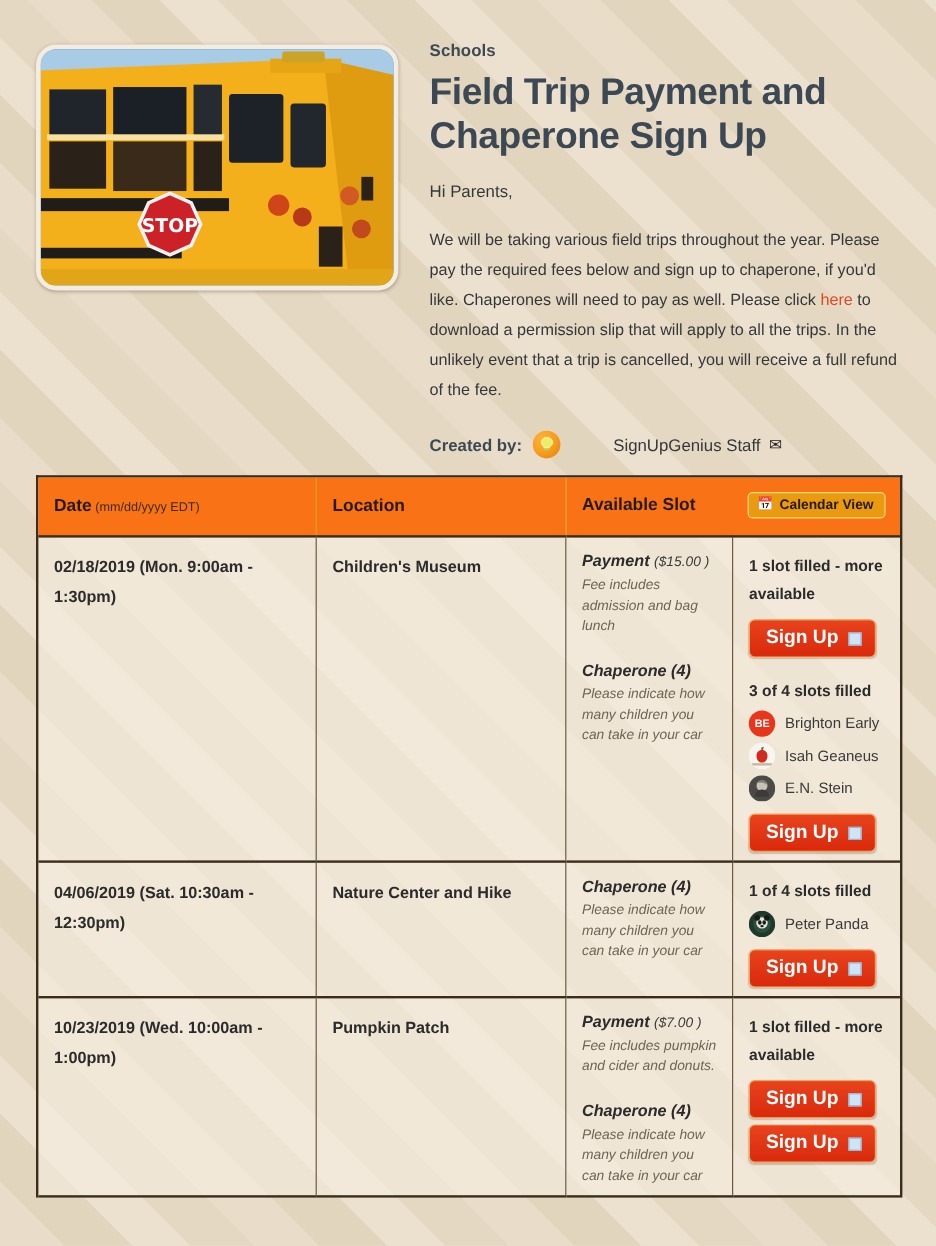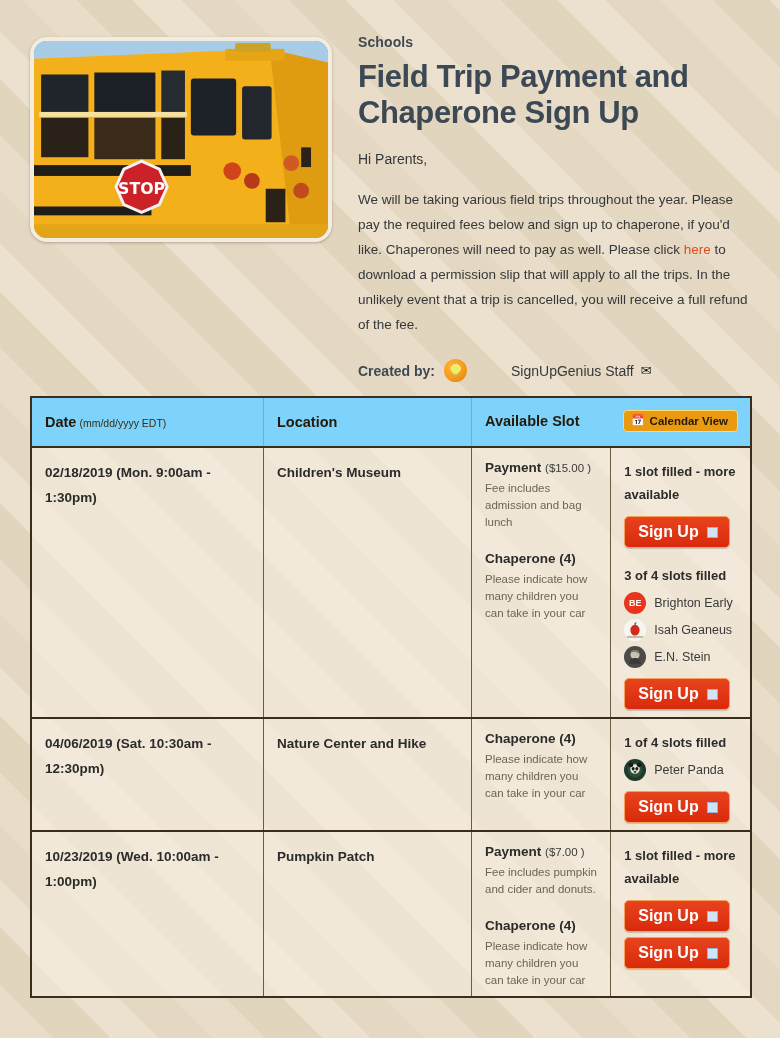--- a/index.html
+++ b/index.html
@@ -126,21 +126,21 @@
     border: 2px solid #3a2d1b;
     border-bottom: none;
     background: rgba(247,240,228,.55);
   }
   table.signup {
     width: 100%;
     border-collapse: collapse;
     table-layout: fixed;
   }
   table.signup thead th {
-    background: #7dd3fc;
+    background: #f97316;
     border-right: 1px solid #e09b12;
     border-bottom: 2px solid #3a2d1b;
     text-align: left;
     padding: 13px 12px 13px 13px;
     font-size: 14.5px;
     font-weight: bold;
     color: #241a08;
     vertical-align: middle;
     height: 22px;
   }
@@ -172,21 +172,21 @@
   table.signup td {
     border-right: 1px solid #6d5c44;
     border-bottom: 2px solid #3a2d1b;
     padding: 12px 12px 7px 13px;
     vertical-align: top;
     font-size: 12.5px;
   }
   table.signup td:last-child { border-right: none; }
   .c-date { width: 206px; }
   .c-loc  { width: 182px; }
-  .c-slot { width: 160px; }
+  .c-slot { width: 160px; font-style: italic; }
 
   .cell-date, .cell-loc {
     font-size: 13.5px;
     font-weight: bold;
     color: #2b2b2b;
     line-height: 25px;
   }
 
   .slot-block { margin-bottom: 20px; }
   .slot-block:last-child { margin-bottom: 0; }

